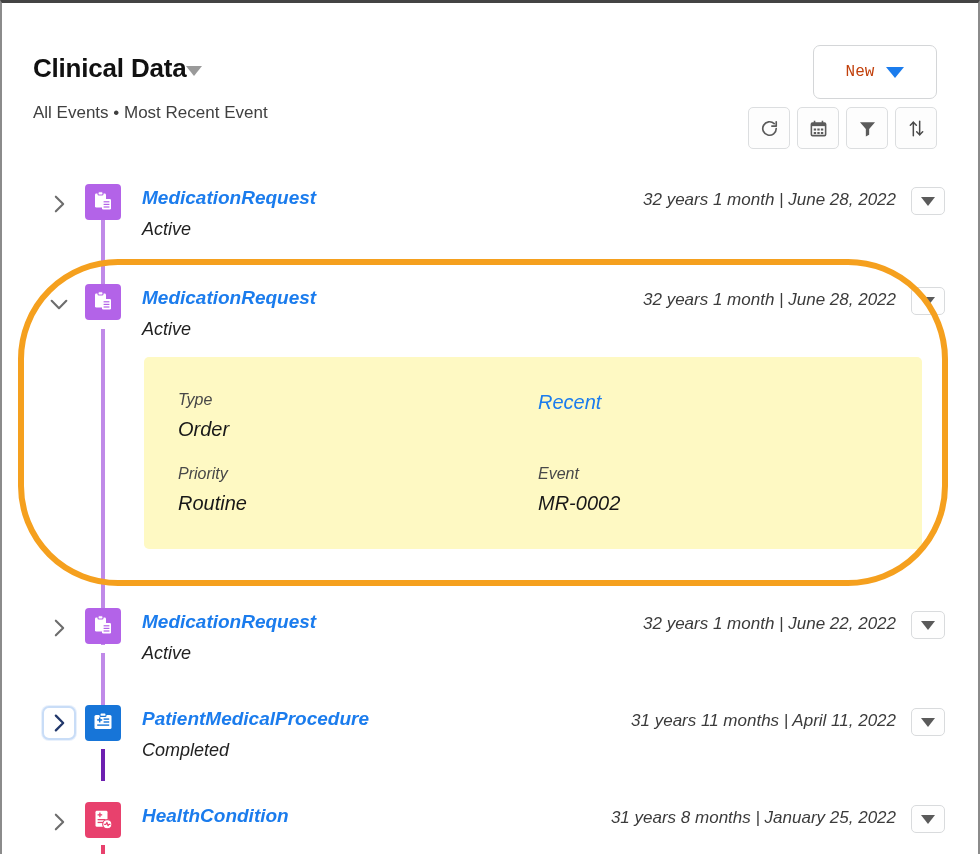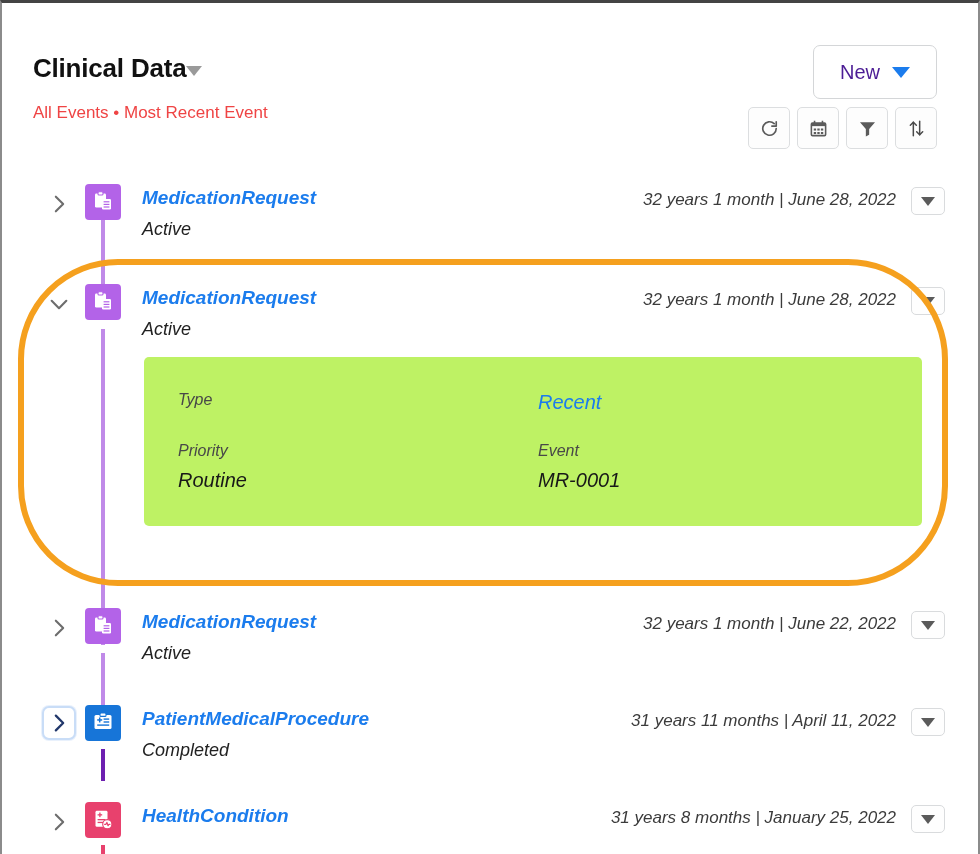--- a/index.html
+++ b/index.html
@@ -33,32 +33,32 @@
   }
   .caret-dn {
     width: 0; height: 0;
     border-left: 8px solid transparent;
     border-right: 8px solid transparent;
     border-top: 10px solid #9a9a9a;
     margin-top: 4px;
   }
   .hdr-sub {
     position: absolute; left: 31px; top: 100px;
-    font-size: 17px; color: #ef4444;
+    font-size: 17px; color: #404040;
   }
 
   .new-btn {
     position: absolute; right: 41px; top: 42px;
     width: 124px; height: 54px;
     border: 1px solid #d4d6d8; border-radius: 7px;
     background: #ffffff;
     display: flex; align-items: center; justify-content: center; gap: 12px;
     cursor: pointer;
   }
-  .new-btn-label { font-size: 20px; color: #4c1d95; }
+  .new-btn-label { font-size: 16px; color: #c2410c; font-family: Liberation Mono, monospace; }
   .caret-blue {
     width: 0; height: 0;
     border-left: 9px solid transparent;
     border-right: 9px solid transparent;
     border-top: 11px solid #1b7ced;
   }
 
   .icon-row {
     position: absolute; right: 41px; top: 104px;
     display: flex; gap: 7px;
@@ -131,21 +131,21 @@
     width: 0; height: 0;
     border-left: 7px solid transparent;
     border-right: 7px solid transparent;
     border-top: 9px solid #5a5a5a;
   }
 
   
   .detail-card {
     position: absolute;
     left: 142px; right: 56px;
-    background: #bef264;
+    background: #fef9c3;
     border-radius: 5px;
     padding: 34px 0 34px 34px;
   }
   .detail-grid {
     display: grid;
     grid-template-columns: 360px 1fr;
     row-gap: 24px;
   }
   .fld-label {
     font-size: 16px; color: #484848;
@@ -281,35 +281,36 @@
       <div class="row-menu" style="top:8px;">
         <span class="caret-sm"></span>
       </div>
 
       <div class="detail-card" style="top:78px;">
         <div class="detail-grid">
           <div>
             <div class="fld-label">
               <span>Type</span>
             </div>
+            <div class="fld-value">Order</div>
           </div>
           <div>
             <div class="fld-value link">Recent</div>
           </div>
           <div>
             <div class="fld-label">
               <span>Priority</span>
             </div>
             <div class="fld-value">Routine</div>
           </div>
           <div>
             <div class="fld-label">
               <span>Event</span>
             </div>
-            <div class="fld-value">MR-0001</div>
+            <div class="fld-value">MR-0002</div>
           </div>
         </div>
       </div>
     </div>
 
     <div class="row" style="top:448px;">
       <div class="chev" style="top:10px;">
         <svg width="15" height="22" viewBox="0 0 16 24" fill="none" stroke="#6d6d6d" stroke-width="2.3" stroke-linecap="round" stroke-linejoin="round">
             <polyline points="4,4 12,12 4,20"></polyline>
           </svg>

